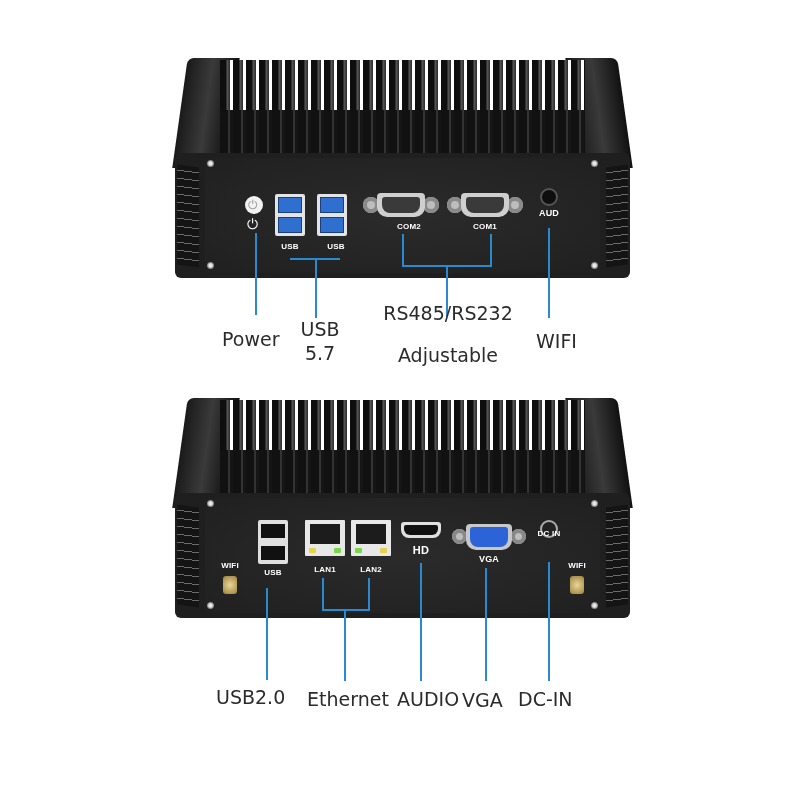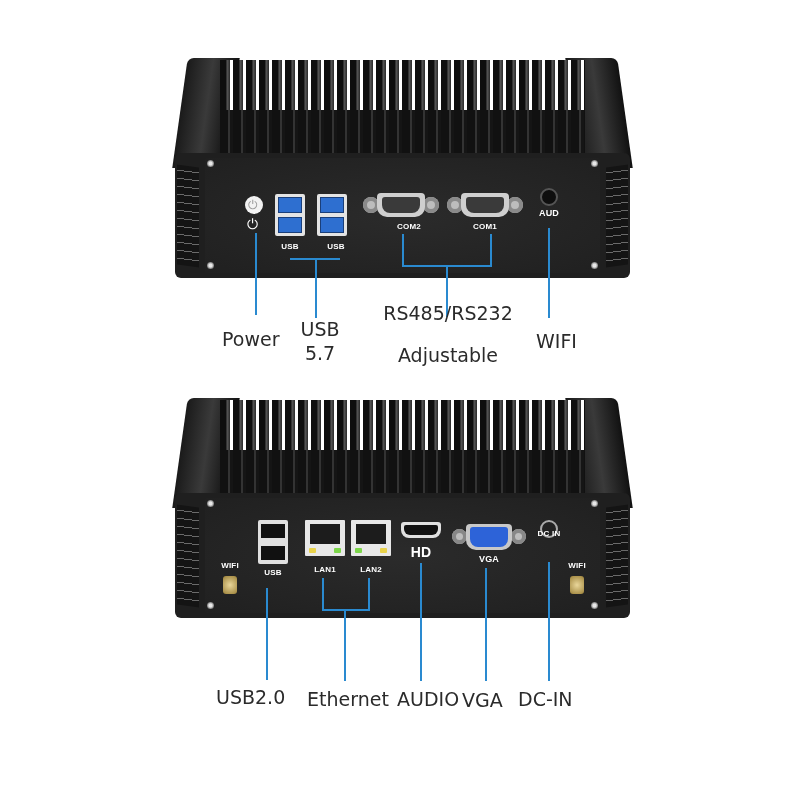--- a/index.html
+++ b/index.html
@@ -180,21 +180,21 @@
     </div>
     <div class="plabel" style="left:100px;top:67px;width:40px">LAN1</div>
     <div class="rj45" style="left:146px;top:22px">
       <div class="hole"></div>
       <div class="led l" style="background:#7cd64a"></div>
       <div class="led r" style="background:#e8d24a"></div>
     </div>
     <div class="plabel" style="left:146px;top:67px;width:40px">LAN2</div>
 
     <div class="hdmi" style="left:196px;top:24px"></div>
-    <div class="plabel" style="left:196px;top:46px;width:40px;font-size:14px">HD</div>
+    <div class="plabel" style="left:196px;top:46px;width:40px;font-size:11px">HD</div>
 
     <div class="vga" style="left:247px;top:26px">
       <div class="ear l"></div>
         <div class="ear r"></div>
         <div class="shell"></div>
     </div>
     <div class="plabel" style="left:264px;top:56px;width:40px;font-size:9px">VGA</div>
 
     <div class="jack" style="left:335px;top:22px;background:#222;border-color:#aaa"></div>
     <div class="plabel" style="left:326px;top:31px;width:36px">DC IN</div>

